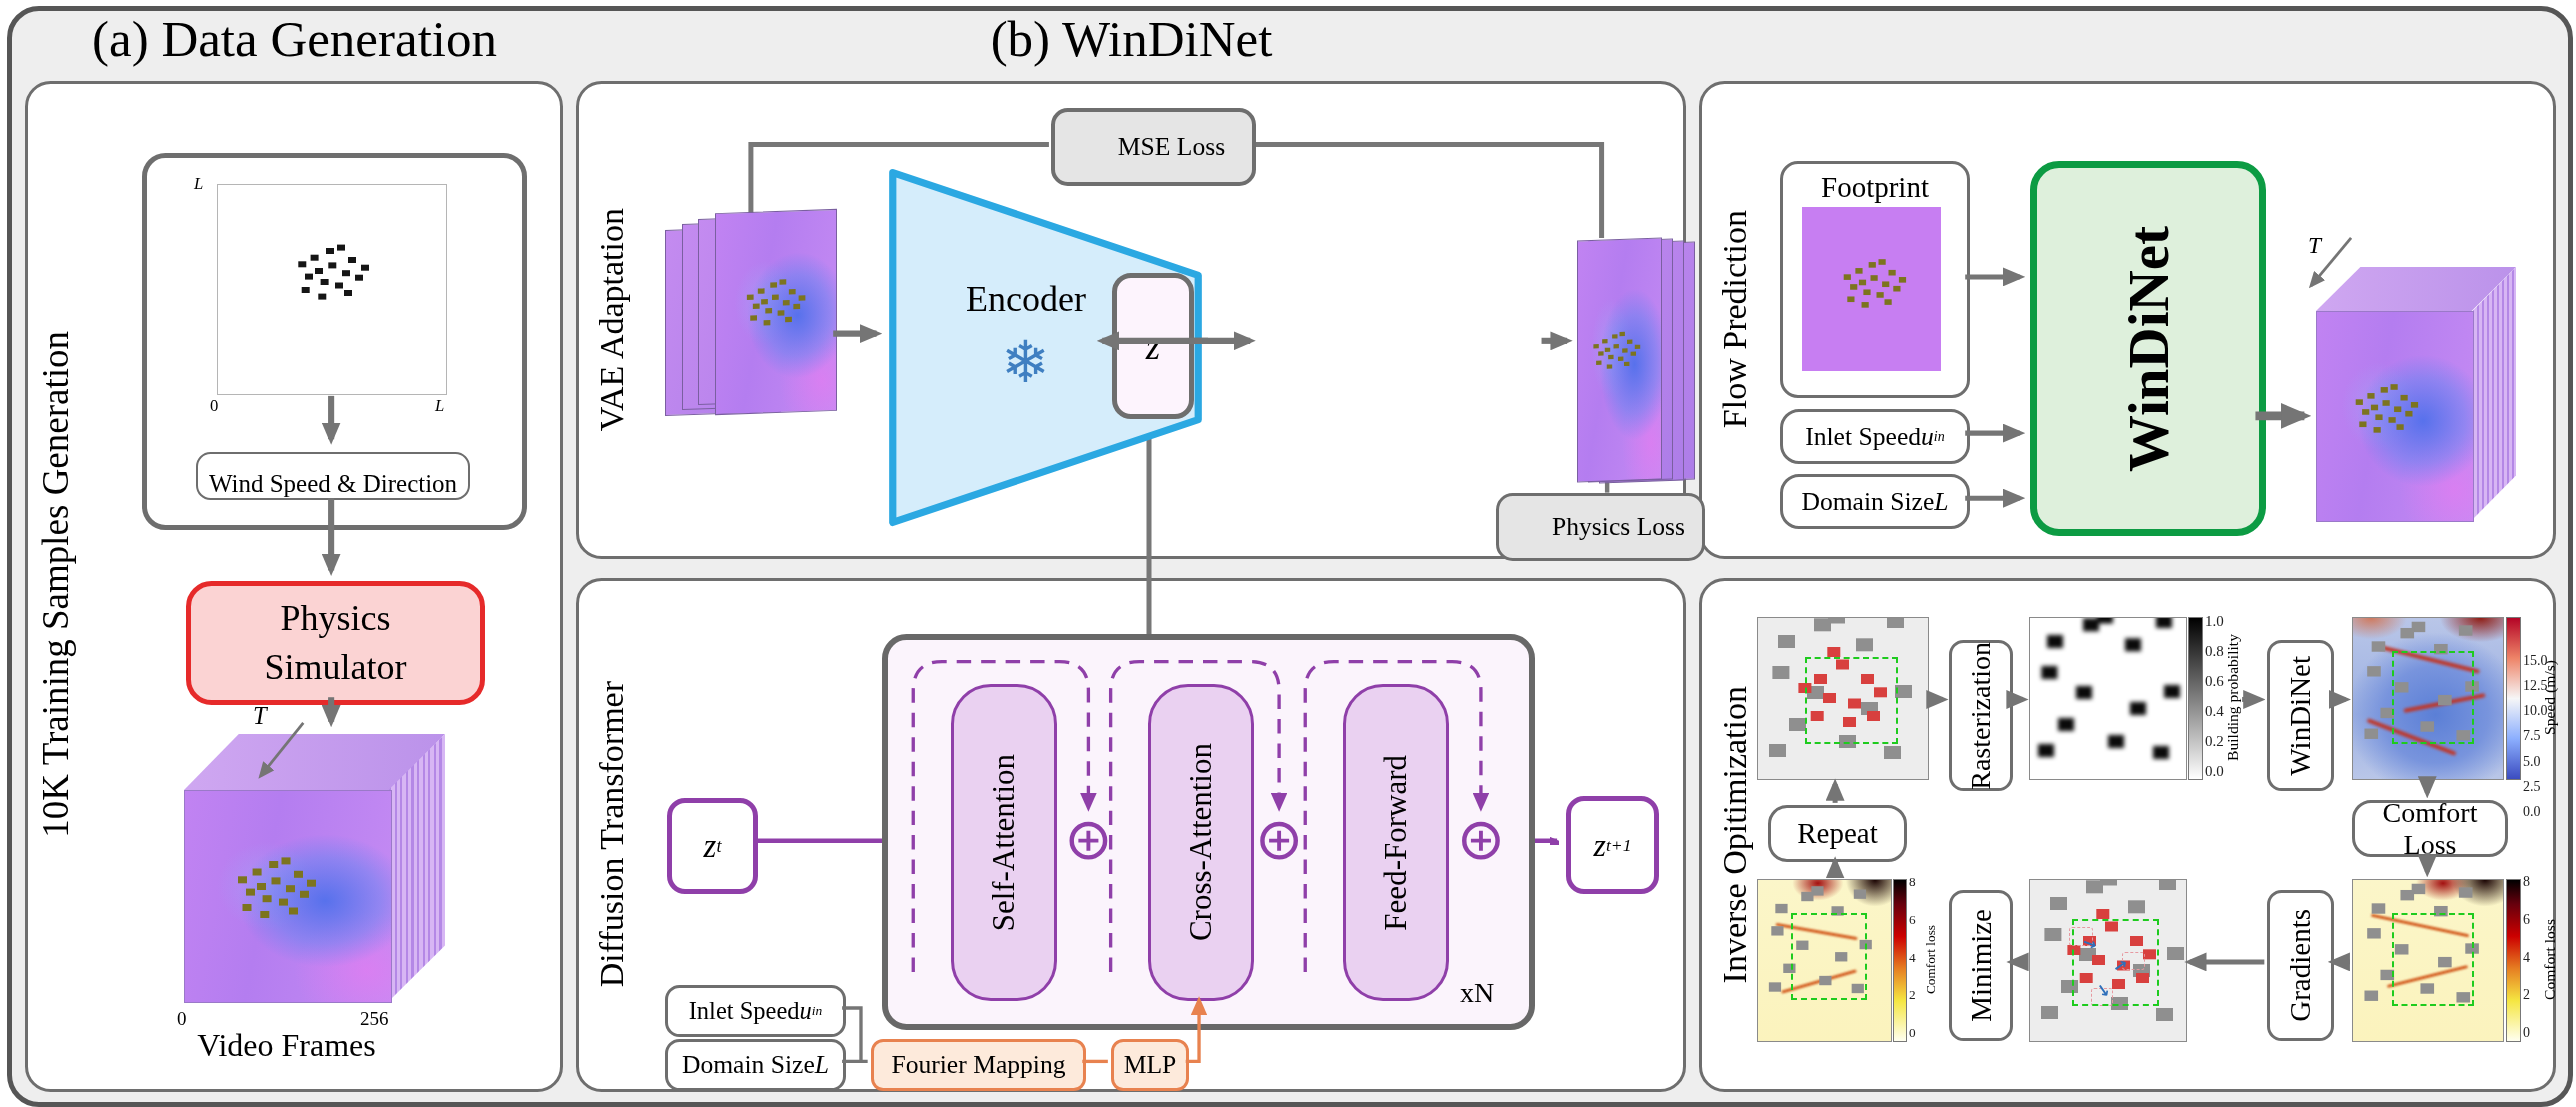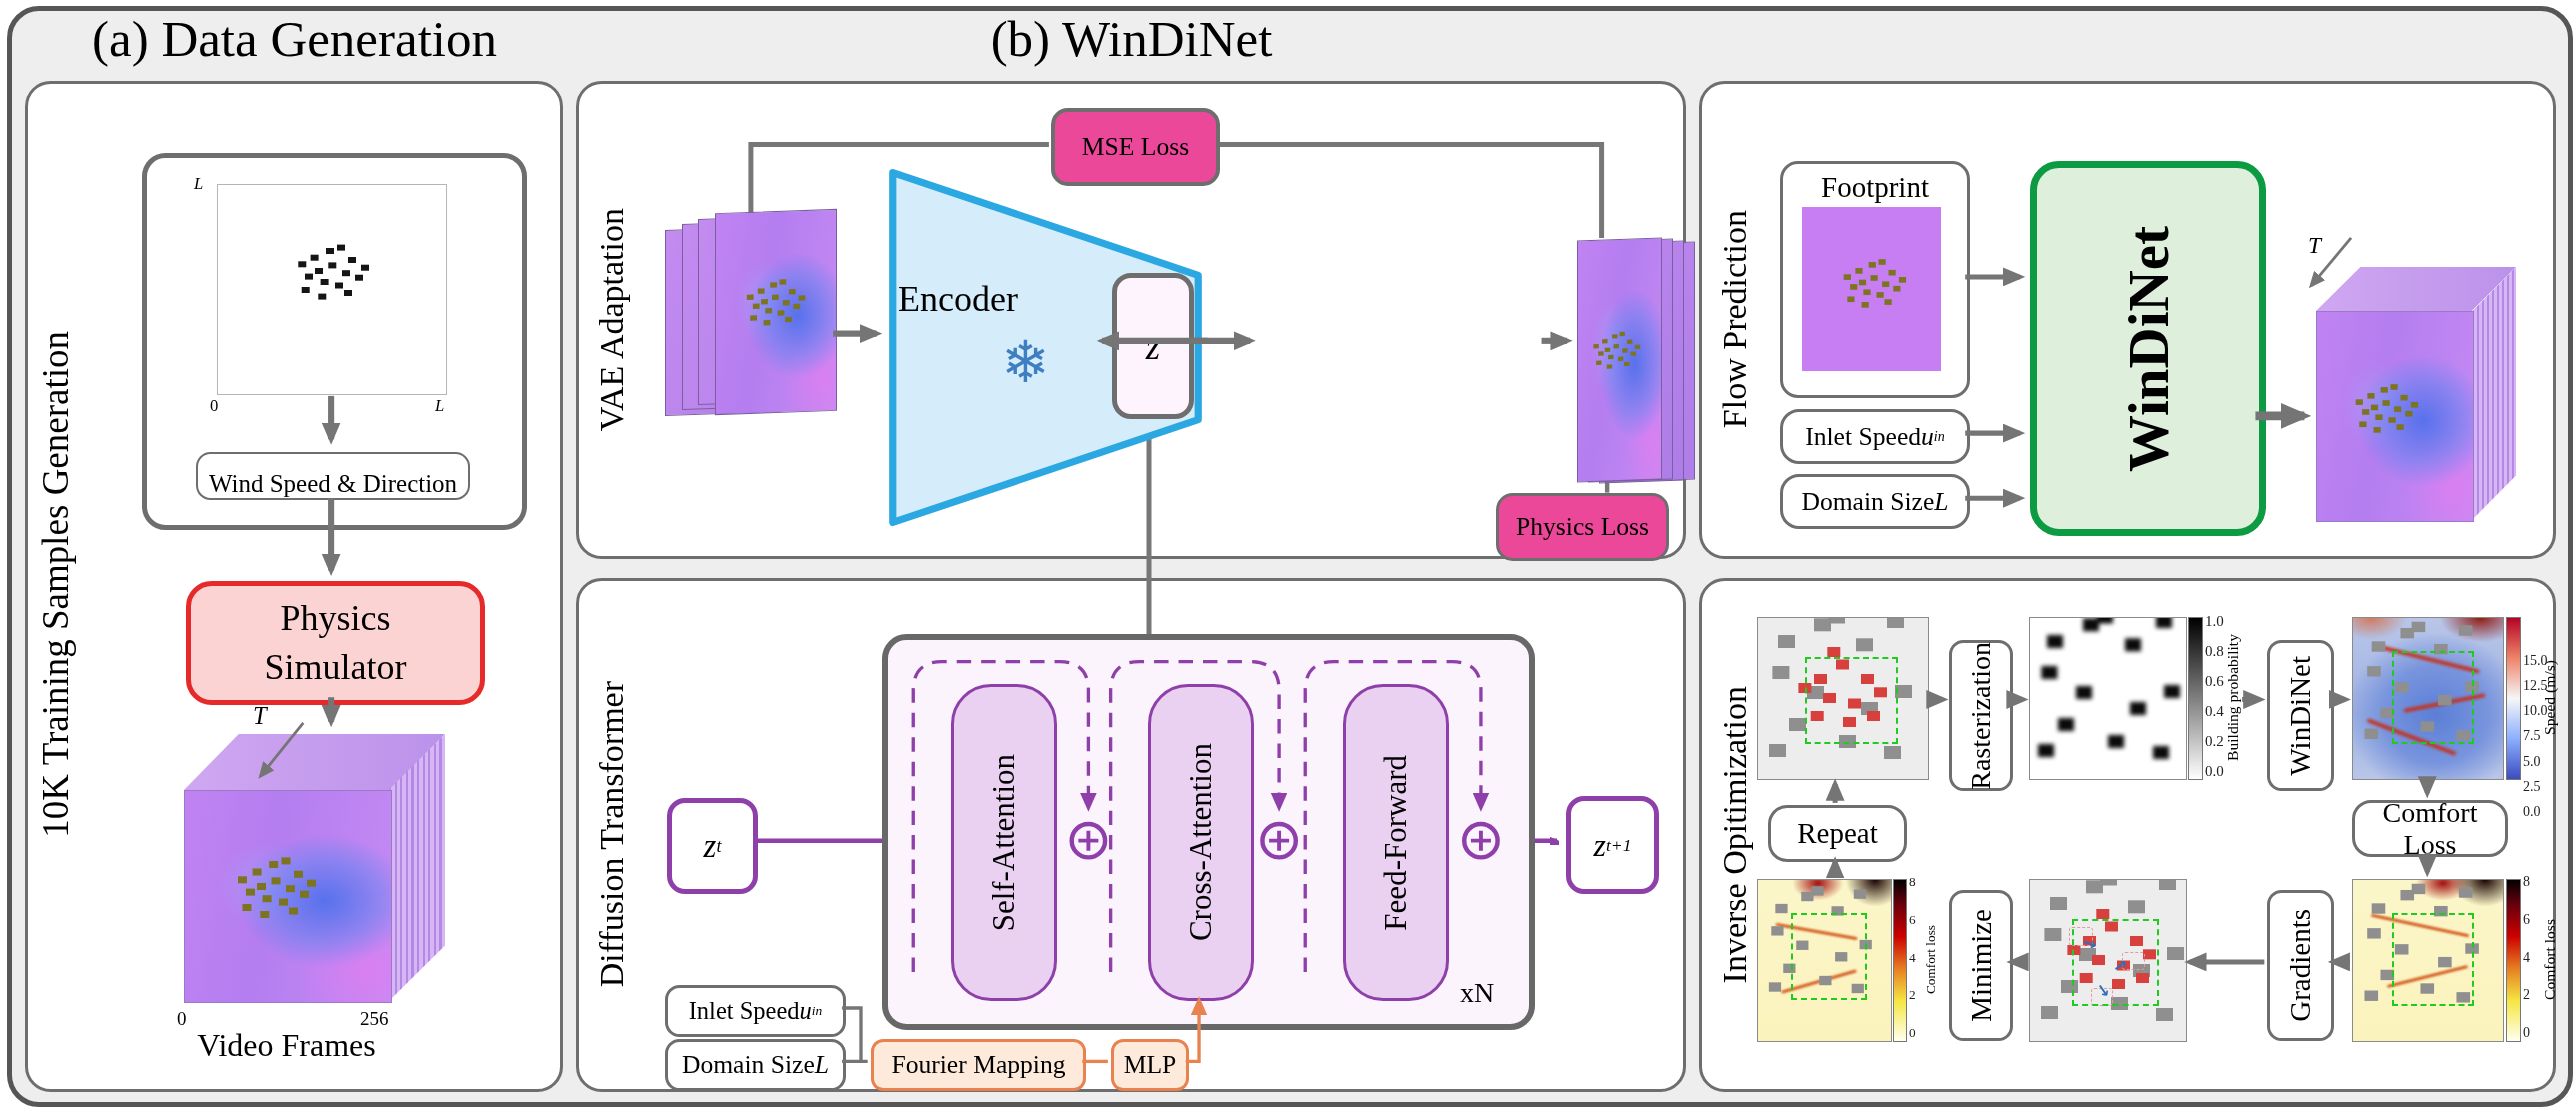--- a/index.html
+++ b/index.html
@@ -7,21 +7,21 @@
          font-family:"Liberation Serif",serif;overflow:hidden;}
   .abs{position:absolute;}
   .outer{left:6.7px;top:5.6px;width:2556px;height:1091px;background:#eeeeee;
          border:5.6px solid #565656;border-radius:32px;}
   .sect{position:absolute;background:#ffffff;border:3.9px solid #6e6e6e;border-radius:25.6px;}
   .title{position:absolute;font-size:51px;color:#000;text-align:center;}
   .vwrap{position:absolute;display:flex;align-items:center;justify-content:center;}
   .vtext{writing-mode:vertical-rl;transform:rotate(180deg);white-space:nowrap;color:#000;}
   .box{position:absolute;background:#fff;border:3.3px solid #6e6e6e;border-radius:14.5px;
        display:flex;align-items:center;justify-content:center;text-align:center;color:#000;}
-  .graybox{background:#ec4899;}
+  .graybox{background:#e5e5e5;padding-left:36px;}
   .it{font-style:italic;}
   sub{font-size:.55em;}
   .pill{position:absolute;background:#ead1f1;border:3.9px solid #8f3fa9;border-radius:40px;
         display:flex;align-items:center;justify-content:center;}
   .pill .vtext{font-size:31px;}
   .orangebox{background:#fdeadb;border:3.3px solid #e8824f;border-radius:12.2px;}
   .flowfield{background:
       radial-gradient(ellipse 60% 45% at 68% 52%, rgba(70,110,235,.85), rgba(90,130,240,.45) 45%, rgba(120,140,245,0) 70%),
       radial-gradient(ellipse 35% 30% at 40% 45%, rgba(160,170,250,.5), transparent 70%),
       radial-gradient(ellipse 50% 40% at 88% 85%, rgba(236,120,240,.55), transparent 70%),
@@ -147,21 +147,21 @@
     <div class="abs plainframe" style="left:33px;top:5.6px;width:114px;height:184px;transform:skewY(-2deg);"></div>
     <div class="abs flowfield" style="left:50px;top:0px;width:120px;height:200px;transform:skewY(-2deg);border:1.1px solid #7a5fa0;">
       <div class="cl" style="left:44px;top:86px;transform:scale(.75);"></div>
     </div>
   </div>
 
   <div class="abs z3" style="left:887px;top:167px;width:317px;height:361px;">
     <svg width="317" height="361" viewBox="0 0 570 650">
       <path d="M10 10 L560 195 L560 455 L10 640 Z" fill="#d5edfb" stroke="#2ba8e2" stroke-width="13" stroke-linejoin="round"></path>
     </svg>
-    <div class="abs" style="left:11px;top:111px;width:256px;font-size:36px;">Encoder</div>
+    <div class="abs" style="left:11px;top:111px;width:256px;font-size:36px;text-align:center;">Encoder</div>
     <div class="snow" style="left:114px;top:161px;font-size:58px;">❄</div>
   </div>
 
   <div class="box z4" style="left:1112px;top:273px;width:72px;height:136px;background:#fdf4fd;border:5.6px solid #6e6e6e;border-radius:19px;font-size:37px;">
       <span class="it">z</span>
     </div>
 
 
   <div class="abs z3" style="left:1577px;top:239px;width:120px;height:245px;">
     <div class="abs plainframe" style="left:33px;top:4.4px;width:83px;height:236px;transform:skewY(-2deg);"></div>

